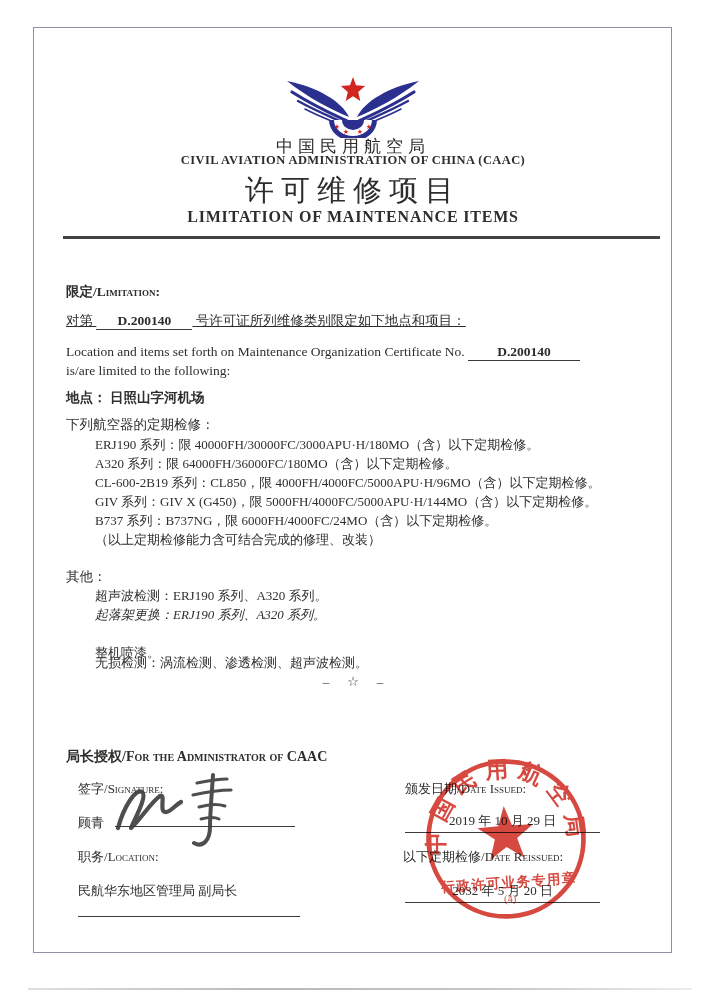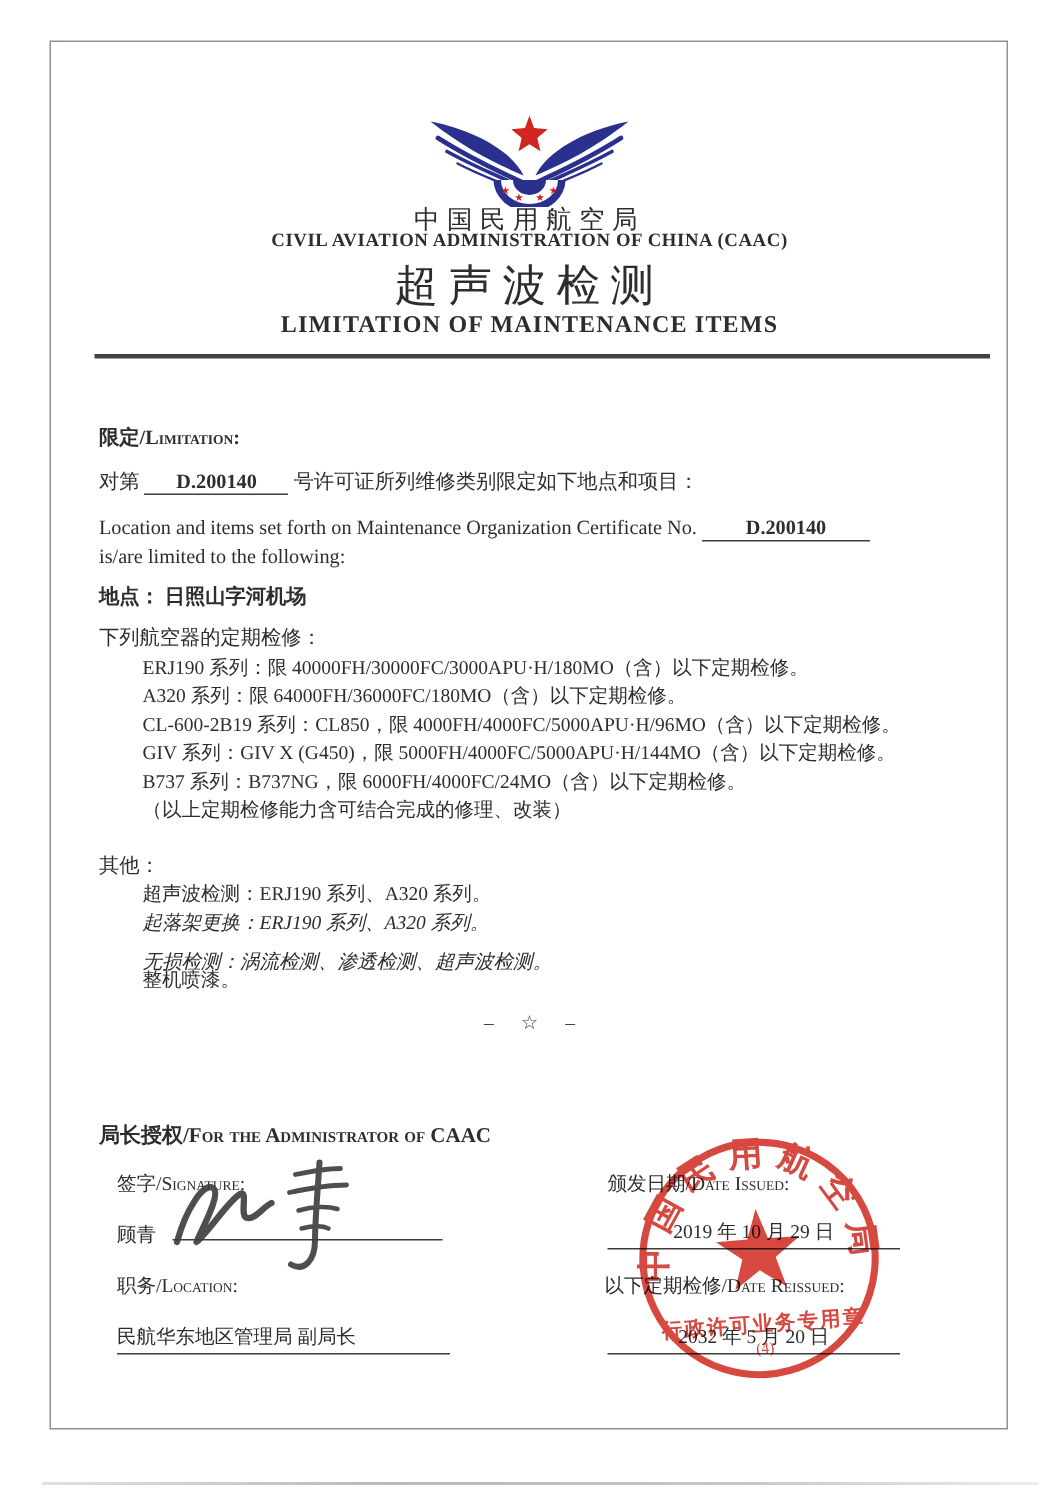--- a/index.html
+++ b/index.html
@@ -56,29 +56,29 @@
         <text x="66" y="58">★</text>
       <text x="80" y="58">★</text>
         <text x="89" y="53">★</text>
     </g>
   </g>
   <polygon fill="#d0261f" points="73,1 76,9.3 85.1,10.1 78.2,16 80.3,24.9 73,20.2 65.7,24.9 67.8,16 60.9,10.1 70,9.3"></polygon>
 </svg>
 
 <div class="abs center org-cn">中国民用航空局</div>
 <div class="abs center org-en">CIVIL AVIATION ADMINISTRATION OF CHINA (CAAC)</div>
-<div class="abs center title-cn">超声波检测</div>
+<div class="abs center title-cn">许可维修项目</div>
 <div class="abs center title-en">LIMITATION OF MAINTENANCE ITEMS</div>
 <div class="abs rule"></div>
 
 <div class="abs body-line sec-head" style="top:283px;">
   <span>限定/</span><span class="sc">Limitation:</span>
 </div>
 
-<div class="abs body-line" style="top:312px;">
+<div class="abs body-line" style="top:312px;text-decoration:underline;">
   <span>对第</span>
   <span class="blank b" style="width:96px;">D.200140</span>
   <span>号许可证所列维修类别限定如下地点和项目：</span>
 </div>
 
 <div class="abs body-line" style="top:344px;">
   <span>Location and items set forth on Maintenance Organization Certificate No.</span>
   <span class="blank b" style="width:112px;">D.200140</span>
 </div>
 <div class="abs body-line" style="top:363px;">is/are limited to the following:</div>
@@ -92,21 +92,21 @@
 <div class="abs item" style="top:436px;">ERJ190 系列：限 40000FH/30000FC/3000APU·H/180MO（含）以下定期检修。</div>
 <div class="abs item" style="top:455px;">A320 系列：限 64000FH/36000FC/180MO（含）以下定期检修。</div>
 <div class="abs item" style="top:474px;">CL-600-2B19 系列：CL850，限 4000FH/4000FC/5000APU·H/96MO（含）以下定期检修。</div>
 <div class="abs item" style="top:493px;">GIV 系列：GIV X (G450)，限 5000FH/4000FC/5000APU·H/144MO（含）以下定期检修。</div>
 <div class="abs item" style="top:512px;">B737 系列：B737NG，限 6000FH/4000FC/24MO（含）以下定期检修。</div>
 <div class="abs item" style="top:531px;">（以上定期检修能力含可结合完成的修理、改装）</div>
 
 <div class="abs body-line" style="top:568px;">其他：</div>
 <div class="abs item" style="top:587px;">超声波检测：ERJ190 系列、A320 系列。</div>
 <div class="abs item" style="top:606px;font-style:italic;">起落架更换：ERJ190 系列、A320 系列。</div>
-<div class="abs item" style="top:632px;font-style:italic;">无损检测：涡流检测、渗透检测、超声波检测。</div>
+<div class="abs item" style="top:654px;">无损检测：涡流检测、渗透检测、超声波检测。</div>
 <div class="abs item" style="top:644px;">整机喷漆。</div>
 
 <div class="sep">
   <span>–</span>
   <span>☆</span>
   <span>–</span>
 </div>
 
 <div class="abs body-line sec-head" style="top:748px;font-size:14px;">
   <span>局长授权/</span><span class="sc">For the Administrator of CAAC</span>
@@ -116,21 +116,21 @@
   <span>签字/</span><span class="sc">Signature:</span>
 </div>
 <div class="abs foot-label" style="left:78px;top:814px;">
   <span>顾青</span>
   <span class="blank" style="width:180px;margin-left:8px;"></span>
 </div>
 <div class="abs foot-label" style="left:78px;top:848px;">
   <span>职务/</span><span class="sc">Location:</span>
 </div>
 <div class="abs foot-label" style="left:78px;top:882px;">
-  <span class="uline" style="display:inline-block;min-width:222px;padding-bottom:2px;">民航华东地区管理局 副局长</span>
+  <span class="uline" style="display:inline-block;min-width:222px;padding-bottom:16px;">民航华东地区管理局 副局长</span>
 </div>
 
 <div class="abs foot-label" style="left:405px;top:780px;">
   <span>颁发日期/</span><span class="sc">Date Issued:</span>
 </div>
 <div class="abs foot-label" style="left:405px;top:812px;">
   <span class="blank" style="width:195px;padding-bottom:2px;">2019 年 10 月 29 日</span>
 </div>
 <div class="abs foot-label" style="left:403px;top:848px;">
   <span>以下定期检修/</span><span class="sc">Date Reissued:</span>

